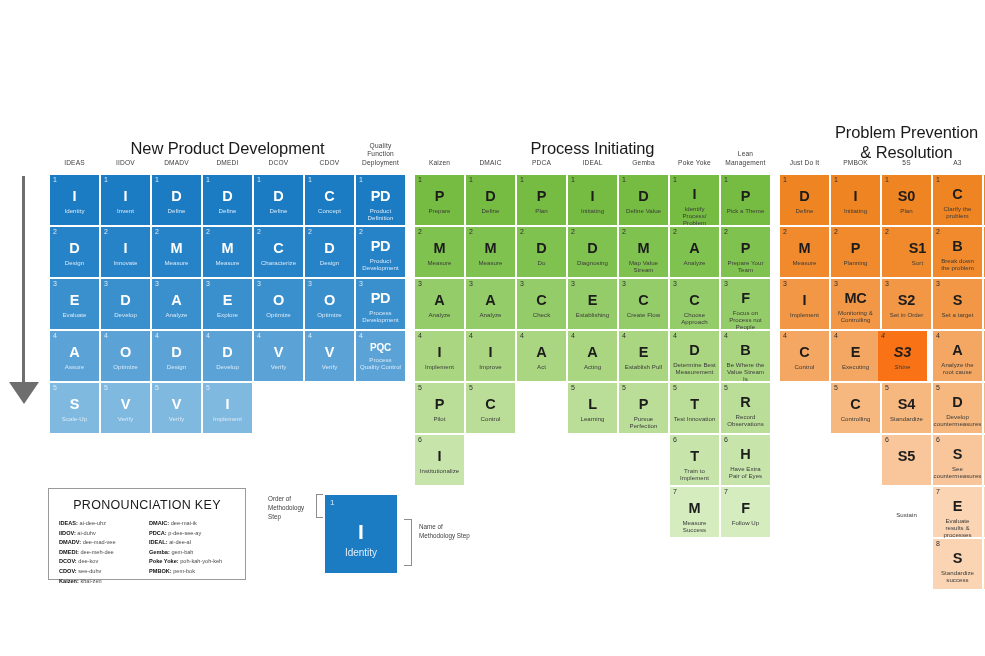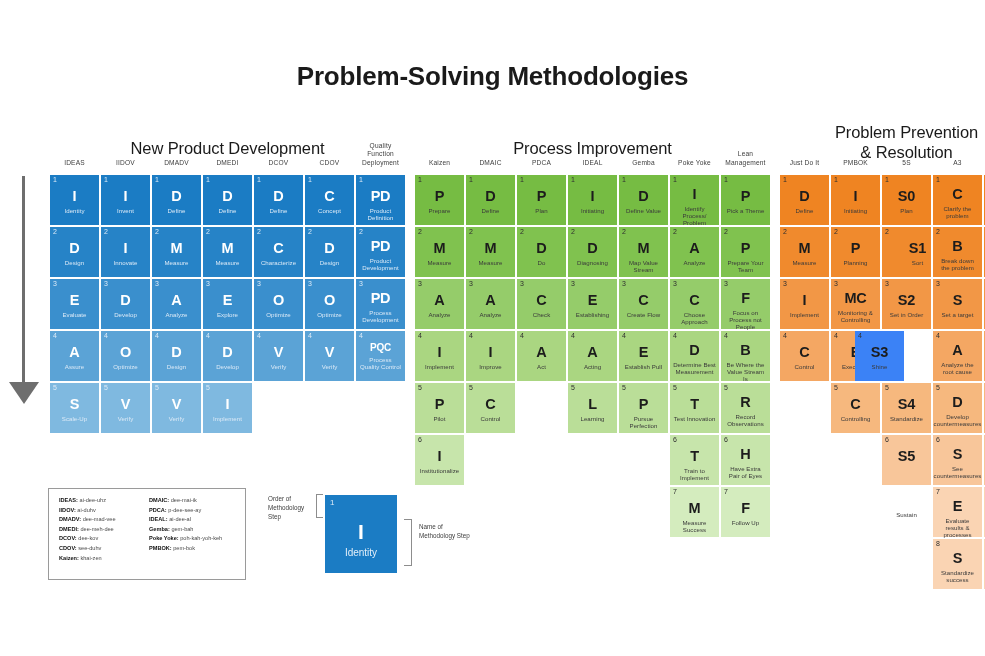--- a/index.html
+++ b/index.html
@@ -117,29 +117,28 @@
   .brack.left{left:316px;top:494px;width:6px;height:22px;border-right:none;}
   .brack.right{left:404px;top:519px;width:7px;height:45px;border-left:none;}
 </style>
 </head>
 <body>
 
 <div class="stage">
 
 
   <div class="title">
-    <span class="l2">Problem-Solving Methodologies</span>
   </div>
 
   <div id="group-titles">
       <div class="group-title" style="left: 50px; width: 355px; top: 138px;">
         <div>New Product Development</div>
       </div>
       <div class="group-title" style="left: 415px; width: 355px; top: 138px;">
-        <div>Process Improvement</div>
+        <div>Process Initiating</div>
       </div>
       <div class="group-title" style="left: 780px; width: 253px; top: 122px;">
         <div>Problem Prevention</div>
         <div>&amp; Resolution</div>
       </div>
     </div>
   <div id="col-heads">
       <div class="col-head" style="left: 42px; width: 65px; top: 158.6px;">
         <div>IDEAS</div>
       </div>
@@ -610,21 +609,21 @@
       <div class="cell c-dark" style="left: 882px; top: 227px; background: rgb(240, 138, 45); padding-left: 24px;">
         <span class="num">2</span>
         <span class="sym">S1</span>
         <span class="nm">Sort</span>
       </div>
       <div class="cell c-dark" style="left: 882px; top: 279px; background: rgb(242, 151, 70);">
         <span class="num">3</span>
         <span class="sym">S2</span>
         <span class="nm">Set in Order</span>
       </div>
-      <div class="cell c-dark" style="left: 855px; top: 331px; background: #3b82f6;">
+      <div class="cell c-dark" style="left: 878px; top: 331px; background: #f97316; font-style: italic;">
         <span class="num">4</span>
         <span class="sym">S3</span>
         <span class="nm">Shine</span>
       </div>
       <div class="cell c-dark" style="left: 882px; top: 383px; background: rgb(246, 184, 126);">
         <span class="num">5</span>
         <span class="sym">S4</span>
         <span class="nm">Standardize</span>
       </div>
       <div class="cell c-dark" style="left: 882px; top: 435px; background: rgb(248, 198, 154); gap: 44px;">
@@ -679,20 +678,21 @@
       <div class="cell c-dark tall" style="left: 984px; top: 383px; background: rgb(246, 184, 126);"></div>
       <div class="cell c-dark tall" style="left: 984px; top: 435px; background: rgb(248, 198, 154);"></div>
       <div class="cell c-dark tall" style="left: 984px; top: 487px; background: rgb(250, 212, 179);"></div>
       <div class="cell c-dark tall" style="left: 984px; top: 539px; background: rgb(250, 212, 179);"></div>
     </div>
 
   <div class="arrow-shaft"></div>
   <div class="arrow-head"></div>
 
   <div class="pkey">
+    <div class="pkey-title">PRONOUNCIATION KEY</div>
     <div class="pkey-cols">
       <div class="pkey-col" id="pkey-left">
           <div class="pkey-row"><b>IDEAS:</b><span> ai-dee-uhz</span></div>
           <div class="pkey-row"><b>IIDOV:</b><span> ai-duhv</span></div>
           <div class="pkey-row"><b>DMADV:</b><span> dee-mad-vee</span></div>
           <div class="pkey-row"><b>DMEDI:</b><span> dee-meh-dee</span></div>
           <div class="pkey-row"><b>DCOV:</b><span> dee-kov</span></div>
           <div class="pkey-row"><b>CDOV:</b><span> see-duhv</span></div>
           <div class="pkey-row"><b>Kaizen:</b><span> khai-zen</span></div>
         </div>

